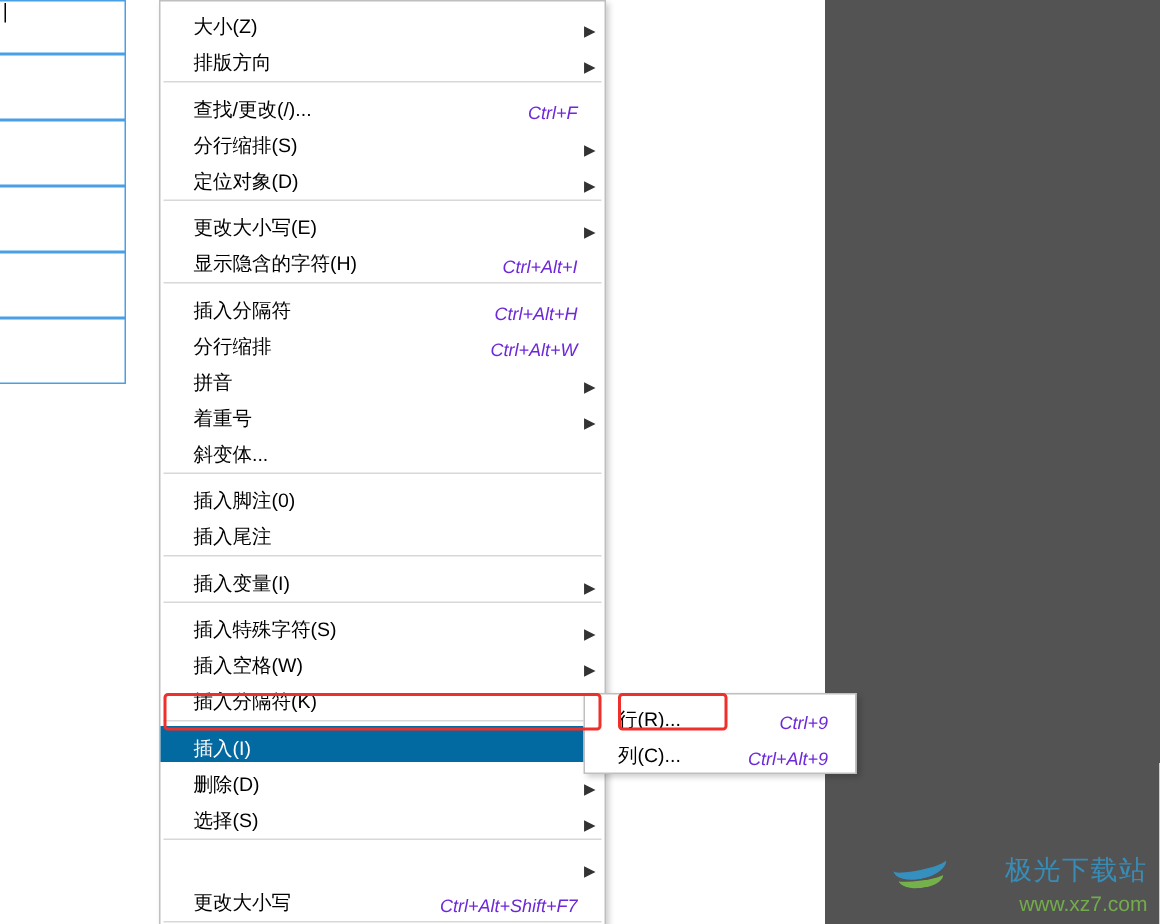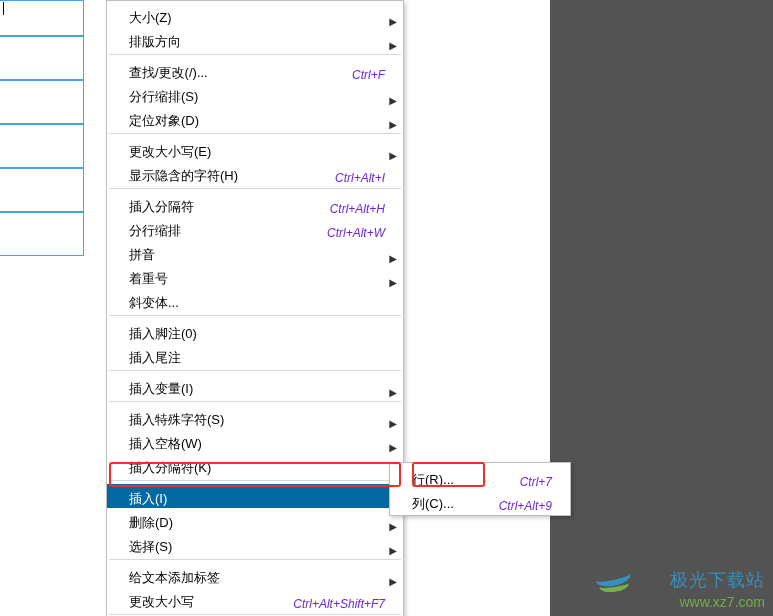--- a/index.html
+++ b/index.html
@@ -272,34 +272,33 @@
     <div class="menu-item">
       <span class="label">删除(D)</span>
       <span class="arrow">▶</span>
     </div>
     <div class="menu-item">
       <span class="label">选择(S)</span>
       <span class="arrow">▶</span>
     </div>
     <div class="menu-sep"></div>
     <div class="menu-item">
-      <span class="label">给文本添加标签</span>
       <span class="arrow">▶</span>
     </div>
     <div class="menu-item">
       <span class="label">更改大小写</span>
       <span class="shortcut">Ctrl+Alt+Shift+F7</span>
     </div>
     <div class="menu-sep"></div>
   </div>
 
 <div class="submenu" id="sub-menu">
     <div class="menu-item">
       <span class="label">行(R)...</span>
-      <span class="shortcut">Ctrl+7</span>
+      <span class="shortcut">Ctrl+9</span>
     </div>
     <div class="menu-item">
       <span class="label">列(C)...</span>
       <span class="shortcut">Ctrl+Alt+9</span>
     </div>
   </div>
 
 <div class="red-box main"></div>
 <div class="red-box sub"></div>
 

